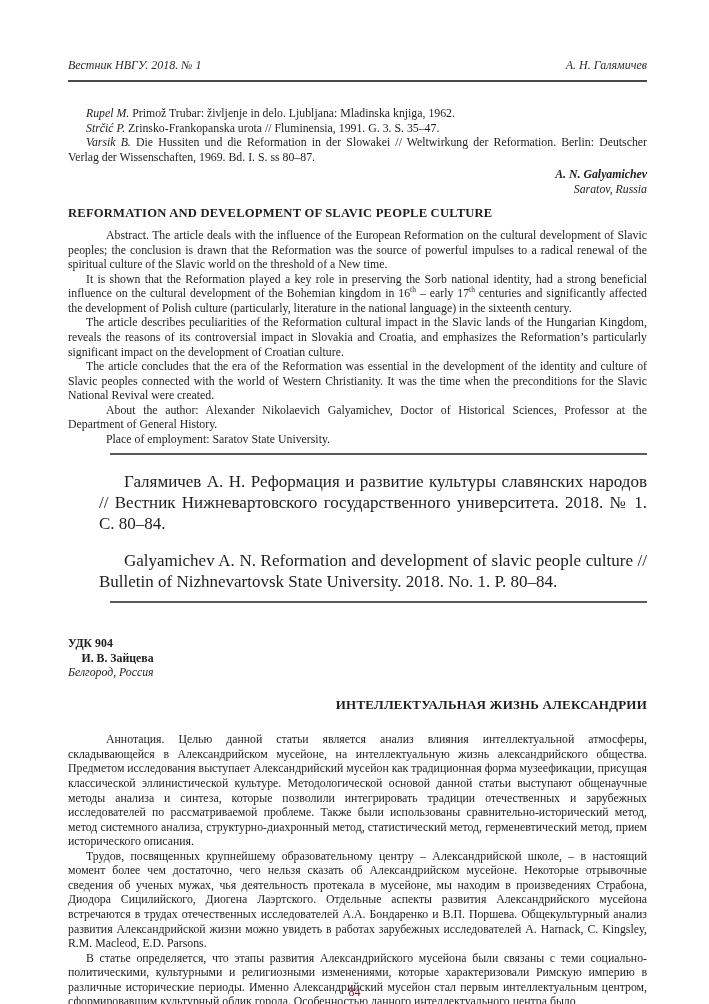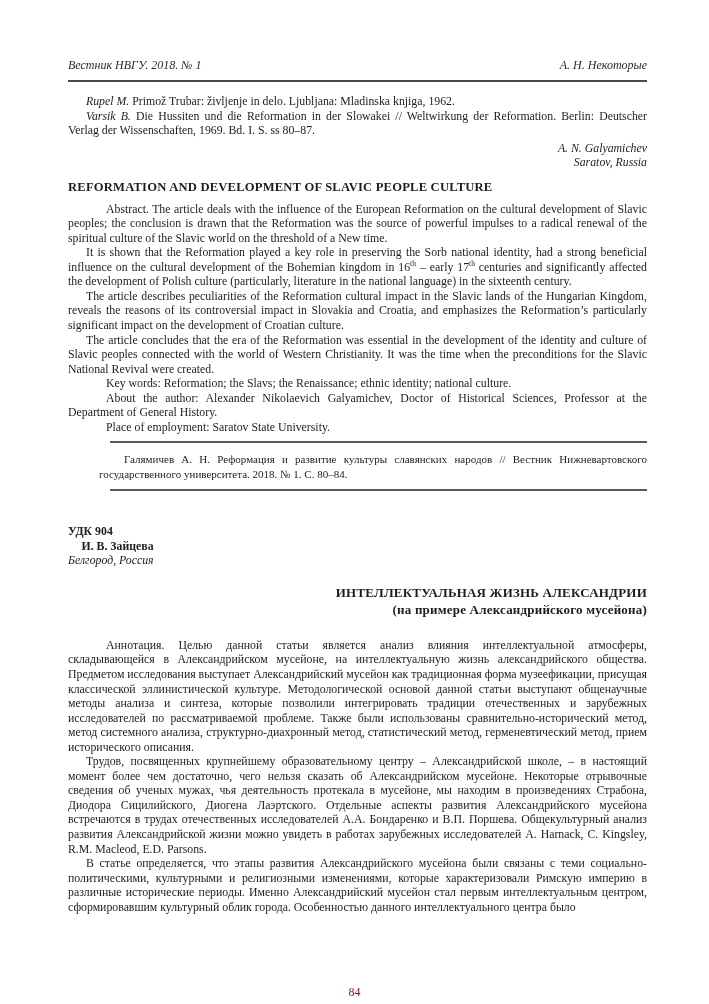--- a/index.html
+++ b/index.html
@@ -19,42 +19,42 @@
     border-bottom:2px solid #4a4a4a;
     font-style:italic;font-size:12px;line-height:17px;color:#2a2a2a;gap:40px;
   }
 
   
   .para{
     margin:0;font-size:11.8px;line-height:14.55px;
     text-align:justify;text-indent:18px;
     hyphens:auto;-webkit-hyphens:auto;
   }
-  .refs{margin-top:12px;}
+  .refs{margin-top:24px;}
   .ref i{font-style:italic;}
 
   .author-right{margin-top:3px;text-align:right;font-size:11.8px;line-height:14.5px;}
-  .author-right .name{font-weight:normal;font-style:italic;}
+  .author-right .name{font-weight:bold;font-style:italic;}
   .author-right .loc{font-style:italic;}
 
   .title-en{
     margin:9px 0 7px 0;text-align:left;
     font-size:12.6px;font-weight:bold;letter-spacing:.2px;line-height:16px;
   }
 
   .abstract{margin-top:2px;}
   sup{font-size:7.5px;line-height:0;vertical-align:super;}
 
   .rule{
     border:none;height:2px;background:#5a5a5a;
     margin:7px 0 0 42px;
   }
   .citations{margin-left:31px;}
   .citations .para{
-    font-size:11px;line-height:15px;text-indent:25px;margin-top:9px;
+    font-size:17px;line-height:21px;text-indent:25px;margin-top:16px;
   }
   .citations .para.last{margin-bottom:9px;}
 
   .udc-row{
     display:flex;justify-content:space-between;align-items:flex-start;
     margin-top:33px;font-size:11.8px;line-height:14.5px;flex-direction:column;
   }
   .udc{font-weight:bold;}
   .ru-author{text-align:right;}
   .ru-author .name{font-weight:bold;}
@@ -75,62 +75,62 @@
   b.lead{font-weight:normal;margin-left:20px;}
 </style>
 </head>
 <body>
 
 <div class="page">
   <div class="content">
 
     <div class="running-header">
       <span>Вестник НВГУ. 2018. № 1</span>
-      <span>А. Н. Некоторые</span>
+      <span>А. Н. Галямичев</span>
     </div>
 
     <div class="refs">
       <p class="para ref" lang="sl"><i>Rupel M.</i><span> Primož Trubar: življenje in delo. Ljubljana: Mladinska knjiga, 1962.</span></p>
+      <p class="para ref" lang="hr"><i>Strčić P.</i><span> Zrinsko-Frankopanska urota // Fluminensia, 1991. G. 3. S. 35–47.</span></p>
       <p class="para ref" lang="de"><i>Varsik B.</i><span> Die Hussiten und die Reformation in der Slowakei // Weltwirkung der Reformation. Berlin: Deutscher Verlag der Wissenschaften, 1969. Bd. I. S. ss 80–87.</span></p>
     </div>
 
     <div class="author-right">
       <div class="name">A. N. Galyamichev</div>
       <div class="loc">Saratov, Russia</div>
     </div>
 
     <h2 class="title-en">REFORMATION AND DEVELOPMENT OF SLAVIC PEOPLE CULTURE</h2>
 
     <div class="abstract" lang="en">
       <p class="para"><b class="lead">Abstract</b><span>. The article deals with the influence of the European Reformation on the cultural development of Slavic peoples; the conclusion is drawn that the Reformation was the source of powerful impulses to a radical renewal of the spiritual culture of the Slavic world on the threshold of a New time.</span></p>
       <p class="para"><span>It is shown that the Reformation played a key role in preserving the Sorb national identity, had a strong beneficial influence on the cultural development of the Bohemian kingdom in 16</span><sup>th</sup><span> – early 17</span><sup>th</sup><span> centuries and significantly affected the development of Polish culture (particularly, literature in the national language) in the sixteenth century.</span></p>
       <p class="para">The article describes peculiarities of the Reformation cultural impact in the Slavic lands of the Hungarian Kingdom, reveals the reasons of its controversial impact in Slovakia and Croatia, and emphasizes the Reformation’s particularly significant impact on the development of Croatian culture.</p>
       <p class="para">The article concludes that the era of the Reformation was essential in the development of the identity and culture of Slavic peoples connected with the world of Western Christianity. It was the time when the preconditions for the Slavic National Revival were created.</p>
-      <p class="para"><b class="lead">Key words:</b><span> Reformation; the Slavs; the Renaissance; ethnic identity; national culture.</span></p>
       <p class="para"><b class="lead">About the author:</b><span> Alexander Nikolaevich Galyamichev, Doctor of Historical Sciences, Professor at the Department of General History.</span></p>
       <p class="para"><b class="lead">Place of employment:</b><span> Saratov State University.</span></p>
     </div>
 
     <hr class="rule">
     <div class="citations">
       <p class="para" lang="ru">Галямичев А. Н. Реформация и развитие культуры славянских народов // Вестник Нижневартовского государственного университета. 2018. № 1. С. 80–84.</p>
+      <p class="para last" lang="en">Galyamichev A. N. Reformation and development of slavic people culture // Bulletin of Nizhnevartovsk State University. 2018. No. 1. P. 80–84.</p>
     </div>
     <hr class="rule">
 
     <div class="udc-row">
       <span class="udc">УДК 904</span>
       <span class="ru-author">
         <span class="name">И. В. Зайцева</span><br>
         <span class="loc">Белгород, Россия</span>
       </span>
     </div>
 
     <h2 class="title-ru">
       <span>ИНТЕЛЛЕКТУАЛЬНАЯ ЖИЗНЬ АЛЕКСАНДРИИ</span><br>
-      <span>(на примере Александрийского мусейона)</span>
     </h2>
 
     <div class="annotation" lang="ru">
       <p class="para"><b class="lead">Аннотация.</b><span> Целью данной статьи является анализ влияния интеллектуальной атмосферы, складывающейся в Александрийском мусейоне, на интеллектуальную жизнь александрийского общества. Предметом исследования выступает Александрийский мусейон как традиционная форма музеефикации, присущая классической эллинистической культуре. Методологической основой данной статьи выступают общенаучные методы анализа и синтеза, которые позволили интегрировать традиции отечественных и зарубежных исследователей по рассматриваемой проблеме. Также были использованы сравнительно-исторический метод, метод системного анализа, структурно-диахронный метод, статистический метод, герменевтический метод, прием исторического описания.</span></p>
       <p class="para">Трудов, посвященных крупнейшему образовательному центру – Александрийской школе, – в настоящий момент более чем достаточно, чего нельзя сказать об Александрийском мусейоне. Некоторые отрывочные сведения об ученых мужах, чья деятельность протекала в мусейоне, мы находим в произведениях Страбона, Диодора Сицилийского, Диогена Лаэртского. Отдельные аспекты развития Александрийского мусейона встречаются в трудах отечественных исследователей А.А. Бондаренко и В.П. Поршева. Общекультурный анализ развития Александрийской жизни можно увидеть в работах зарубежных исследователей A. Harnack, C. Kingsley, R.M. Macleod, E.D. Parsons.</p>
       <p class="para">В статье определяется, что этапы развития Александрийского мусейона были связаны с теми социально-политическими, культурными и религиозными изменениями, которые характеризовали Римскую империю в различные исторические периоды. Именно Александрийский мусейон стал первым интеллектуальным центром, сформировавшим культурный облик города. Особенностью данного интеллектуального центра было</p>
     </div>
 
   </div>
 

